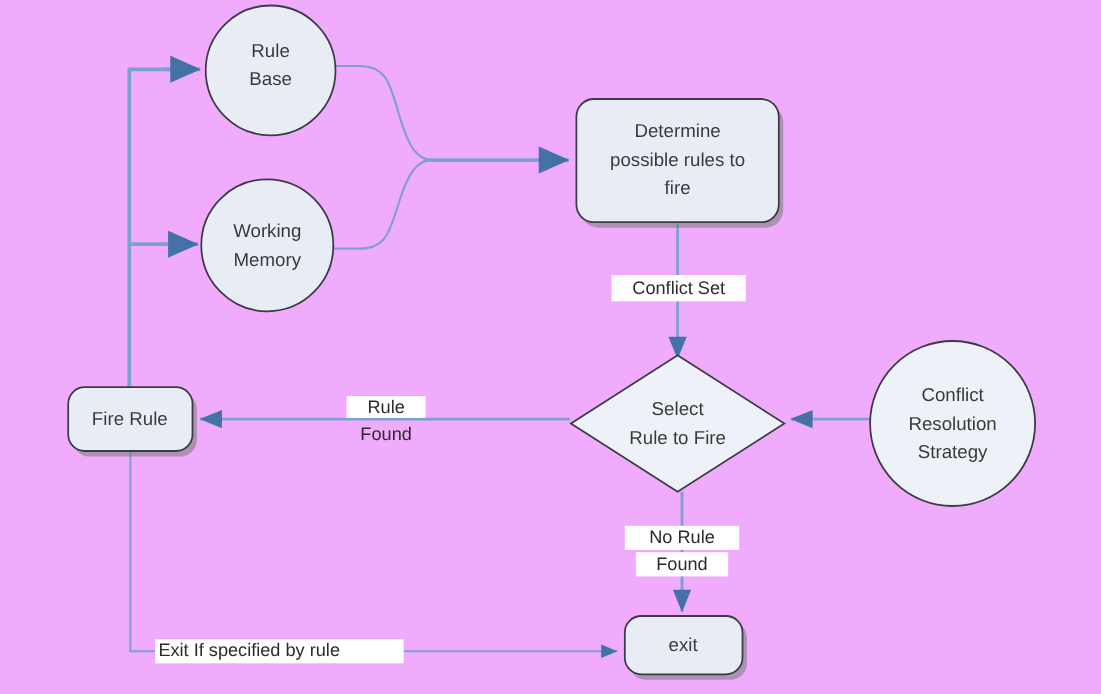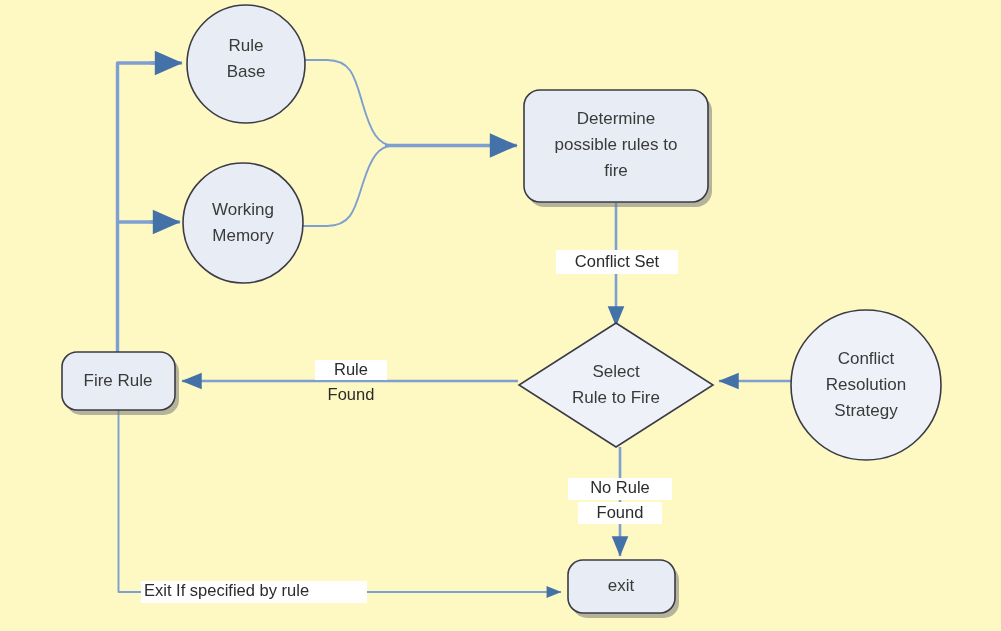--- a/index.html
+++ b/index.html
@@ -7,21 +7,21 @@
     padding: 0;
     background: #ffffff;
   }
   body {
     font-family: "Liberation Sans", sans-serif;
   }
   #canvas {
     position: relative;
     width: 1001px;
     height: 631px;
-    background: #fef9c3;
+    background: #f0abfc;
     overflow: hidden;
   }
   #canvas svg {
     position: absolute;
     left: 0;
     top: 0;
   }
   .node-label {
     font-family: "Liberation Sans", sans-serif;
     font-size: 17px;

